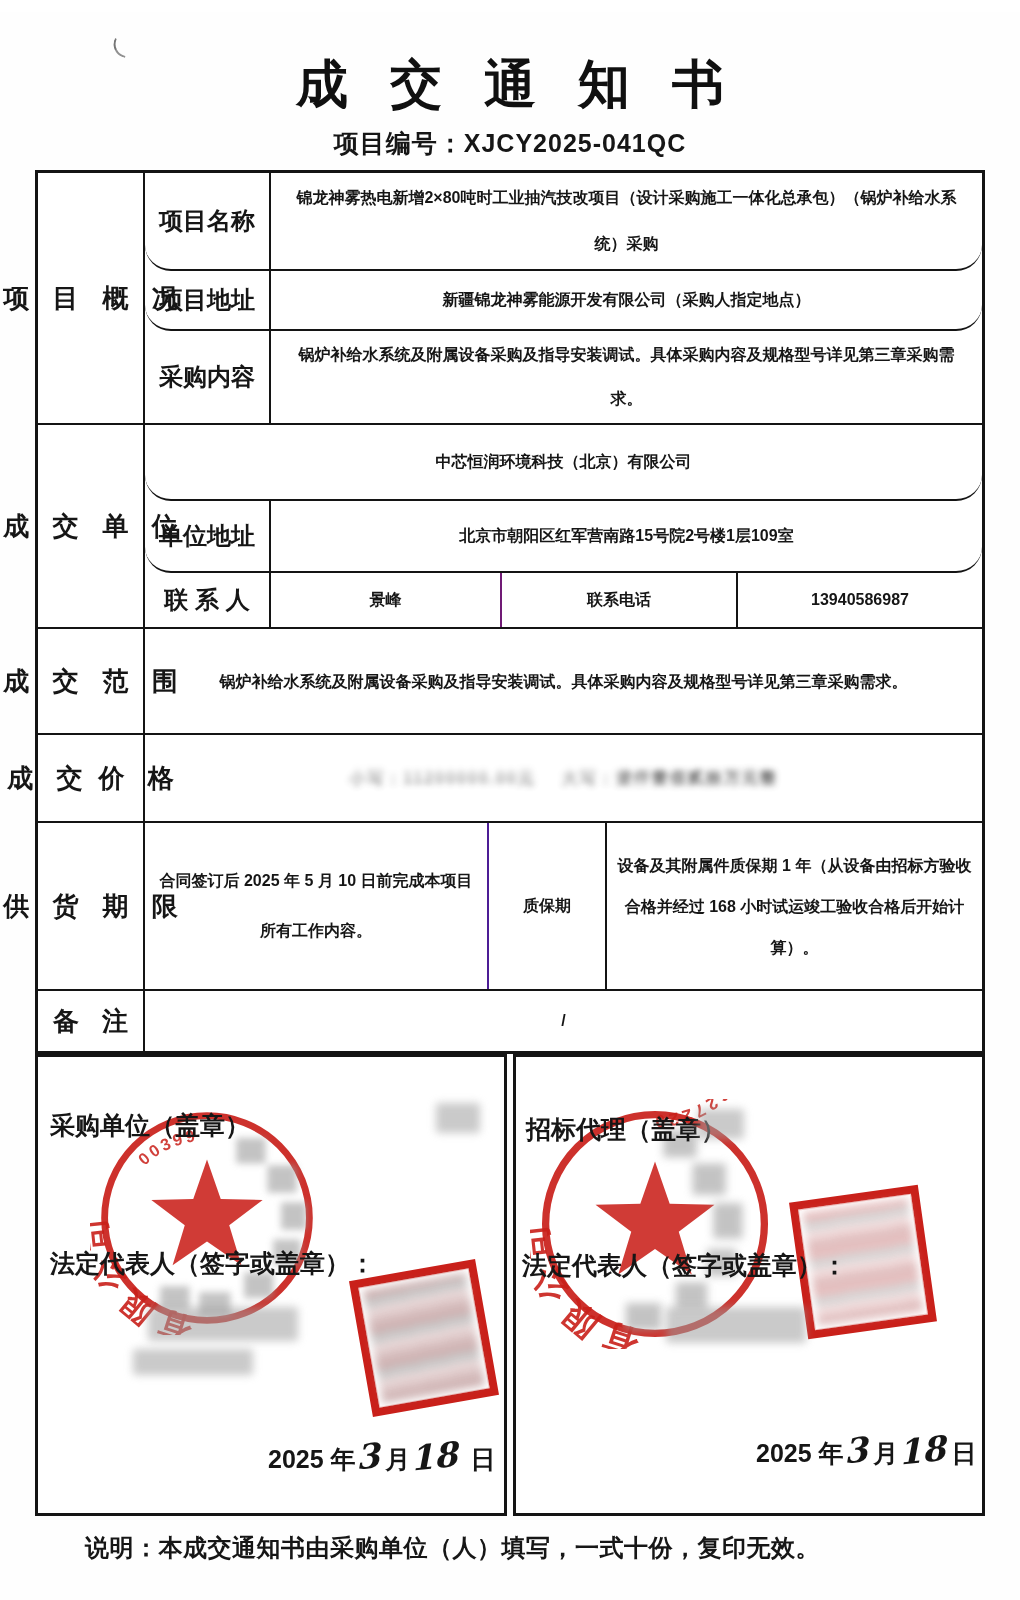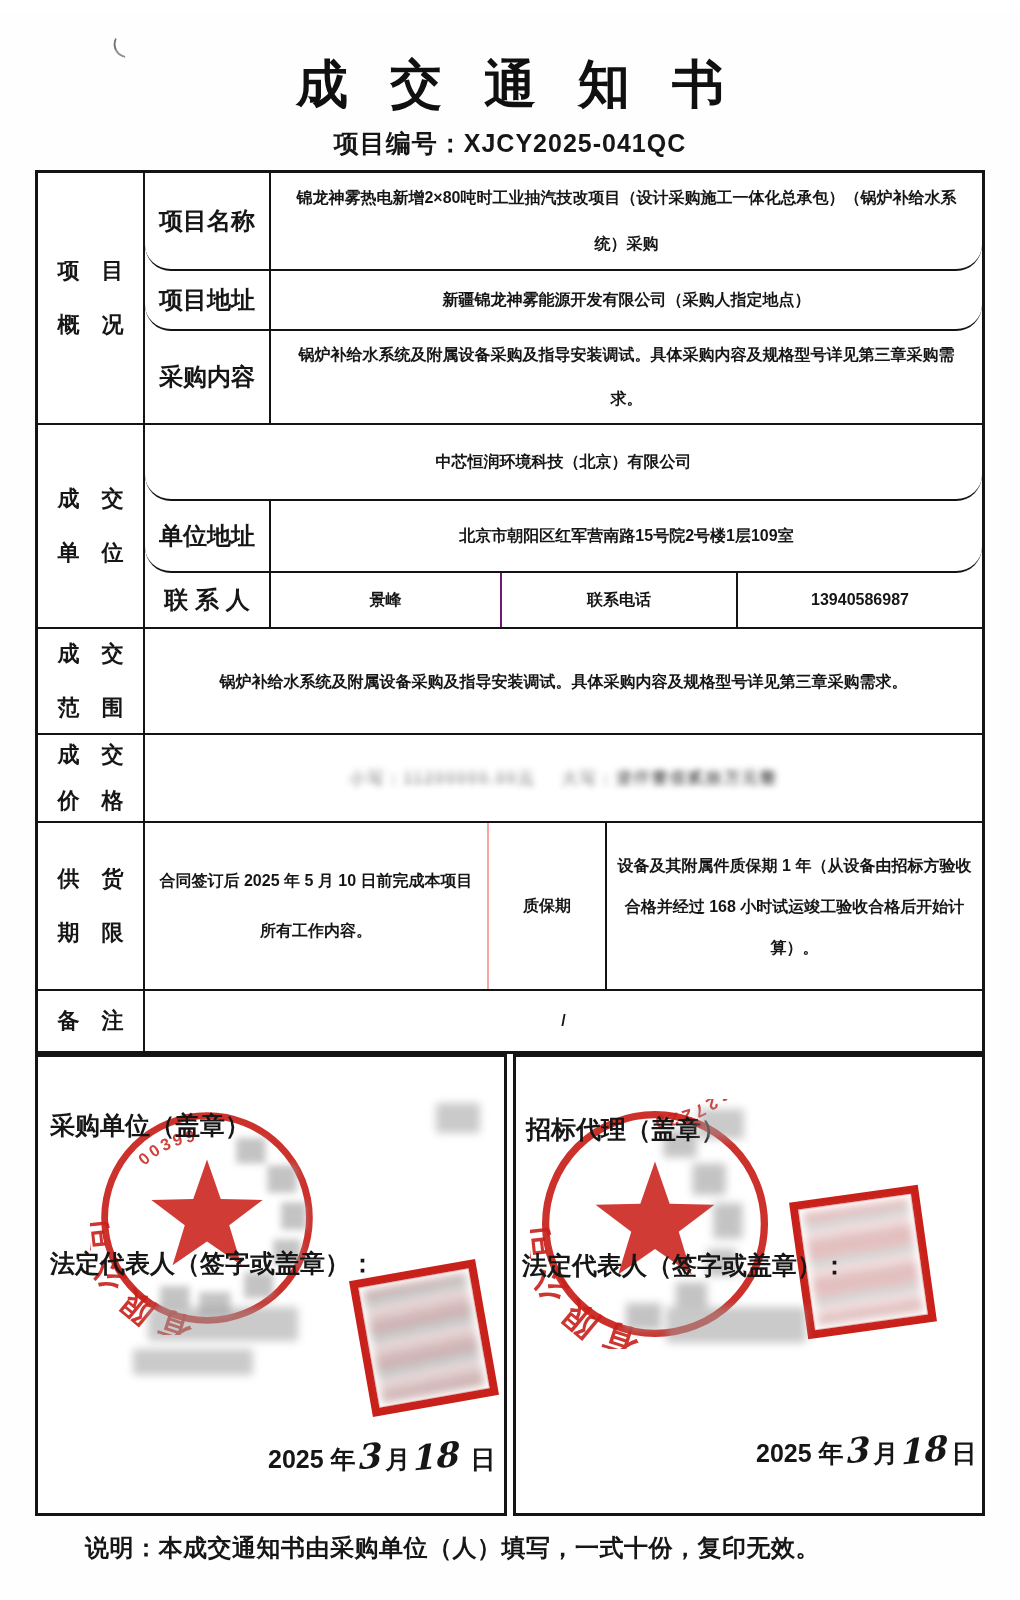--- a/index.html
+++ b/index.html
@@ -29,40 +29,40 @@
   
   .doc-table {
     position:absolute; left:35px; top:158px; width:950px; height:884px;
     border:3px solid #141414; display:flex; flex-direction:column;
     background:#fff;
   }
   .band { display:flex; border-bottom:2px solid #141414; }
   .band:last-child { border-bottom:none; flex:1;border-radius:9px; }
   .gcell {
     width:107px; border-right:2px solid #141414; flex:0 0 107px;
-    display:flex; flex-direction:column; justify-content:center; align-items:center;
-    gap:24px; font-size:22px; font-weight:700;
+    display:flex; flex-direction:row; justify-content:center; align-items:center;
+    gap:24px; font-size:26px; font-weight:700;
   }
   .gline { white-space:pre; word-spacing:16px; }
   .rows { flex:1; display:flex; flex-direction:column; }
   .frow { display:flex; border-bottom:2px solid #141414;border-radius:26px; }
   .frow:last-child { border-bottom:none; flex:1; }
   .flabel {
     flex:0 0 126px; width:126px; border-right:2px solid #141414;
     display:flex; align-items:center; justify-content:center;
     font-size:24px; font-weight:700; white-space:pre; text-align:center;
   }
   .fvalue {
     flex:1; display:flex; align-items:center; justify-content:center;
     text-align:center; font-size:16px; font-weight:700;
     line-height:46px; padding:2px 12px; position:relative;
   }
   .cell-mid { flex:0 0 231px; width:231px; border-right:2px solid #701a75; }
   .cell-mid2 { flex:0 0 236px; width:236px; border-right:2px solid #141414; }
-  .cell-d1 { flex:0 0 344px; width:344px; border-right:2px solid #fca5a5; line-height:50px; }
+  .cell-d1 { flex:0 0 344px; width:344px; border-right:2px solid #4c1d95; line-height:50px; }
   .cell-w { flex:0 0 118px; width:118px; border-right:2px solid #141414; }
   .cell-warranty { line-height:41px; padding:4px 10px; }
   .h102 { height:102px; } .h62 { height:62px; } .h76 { height:76px; } .h74 { height:72px; }
   .b1 { height:252px; } .b2 { height:204px; } .b3 { height:106px; } .b4 { height:88px; } .b5 { height:168px; }
   
   .price-wrap { gap:26px; }
   .price-blur { filter:blur(3.2px); opacity:.82; color:#3a3a3a; letter-spacing:2px; }
   .white-smear {
     position:absolute; left:150px; top:22px; width:330px; height:26px;
     background:rgba(255,255,255,.55); filter:blur(7px); pointer-events:none;

